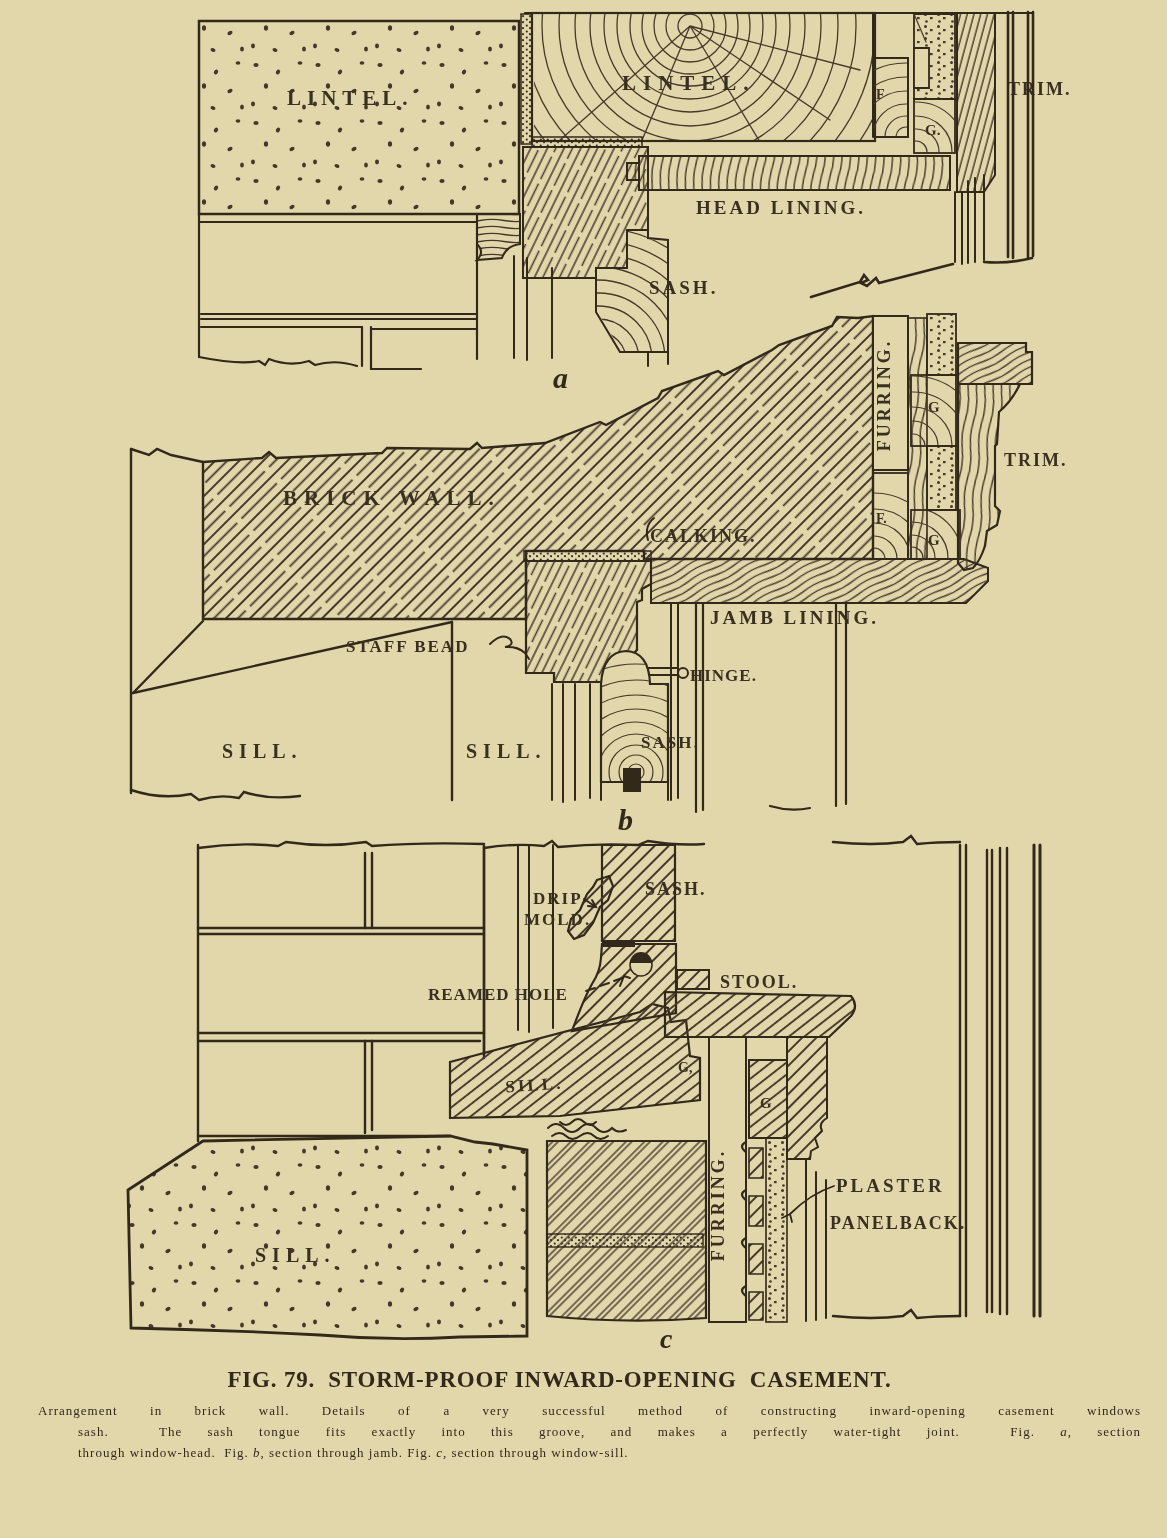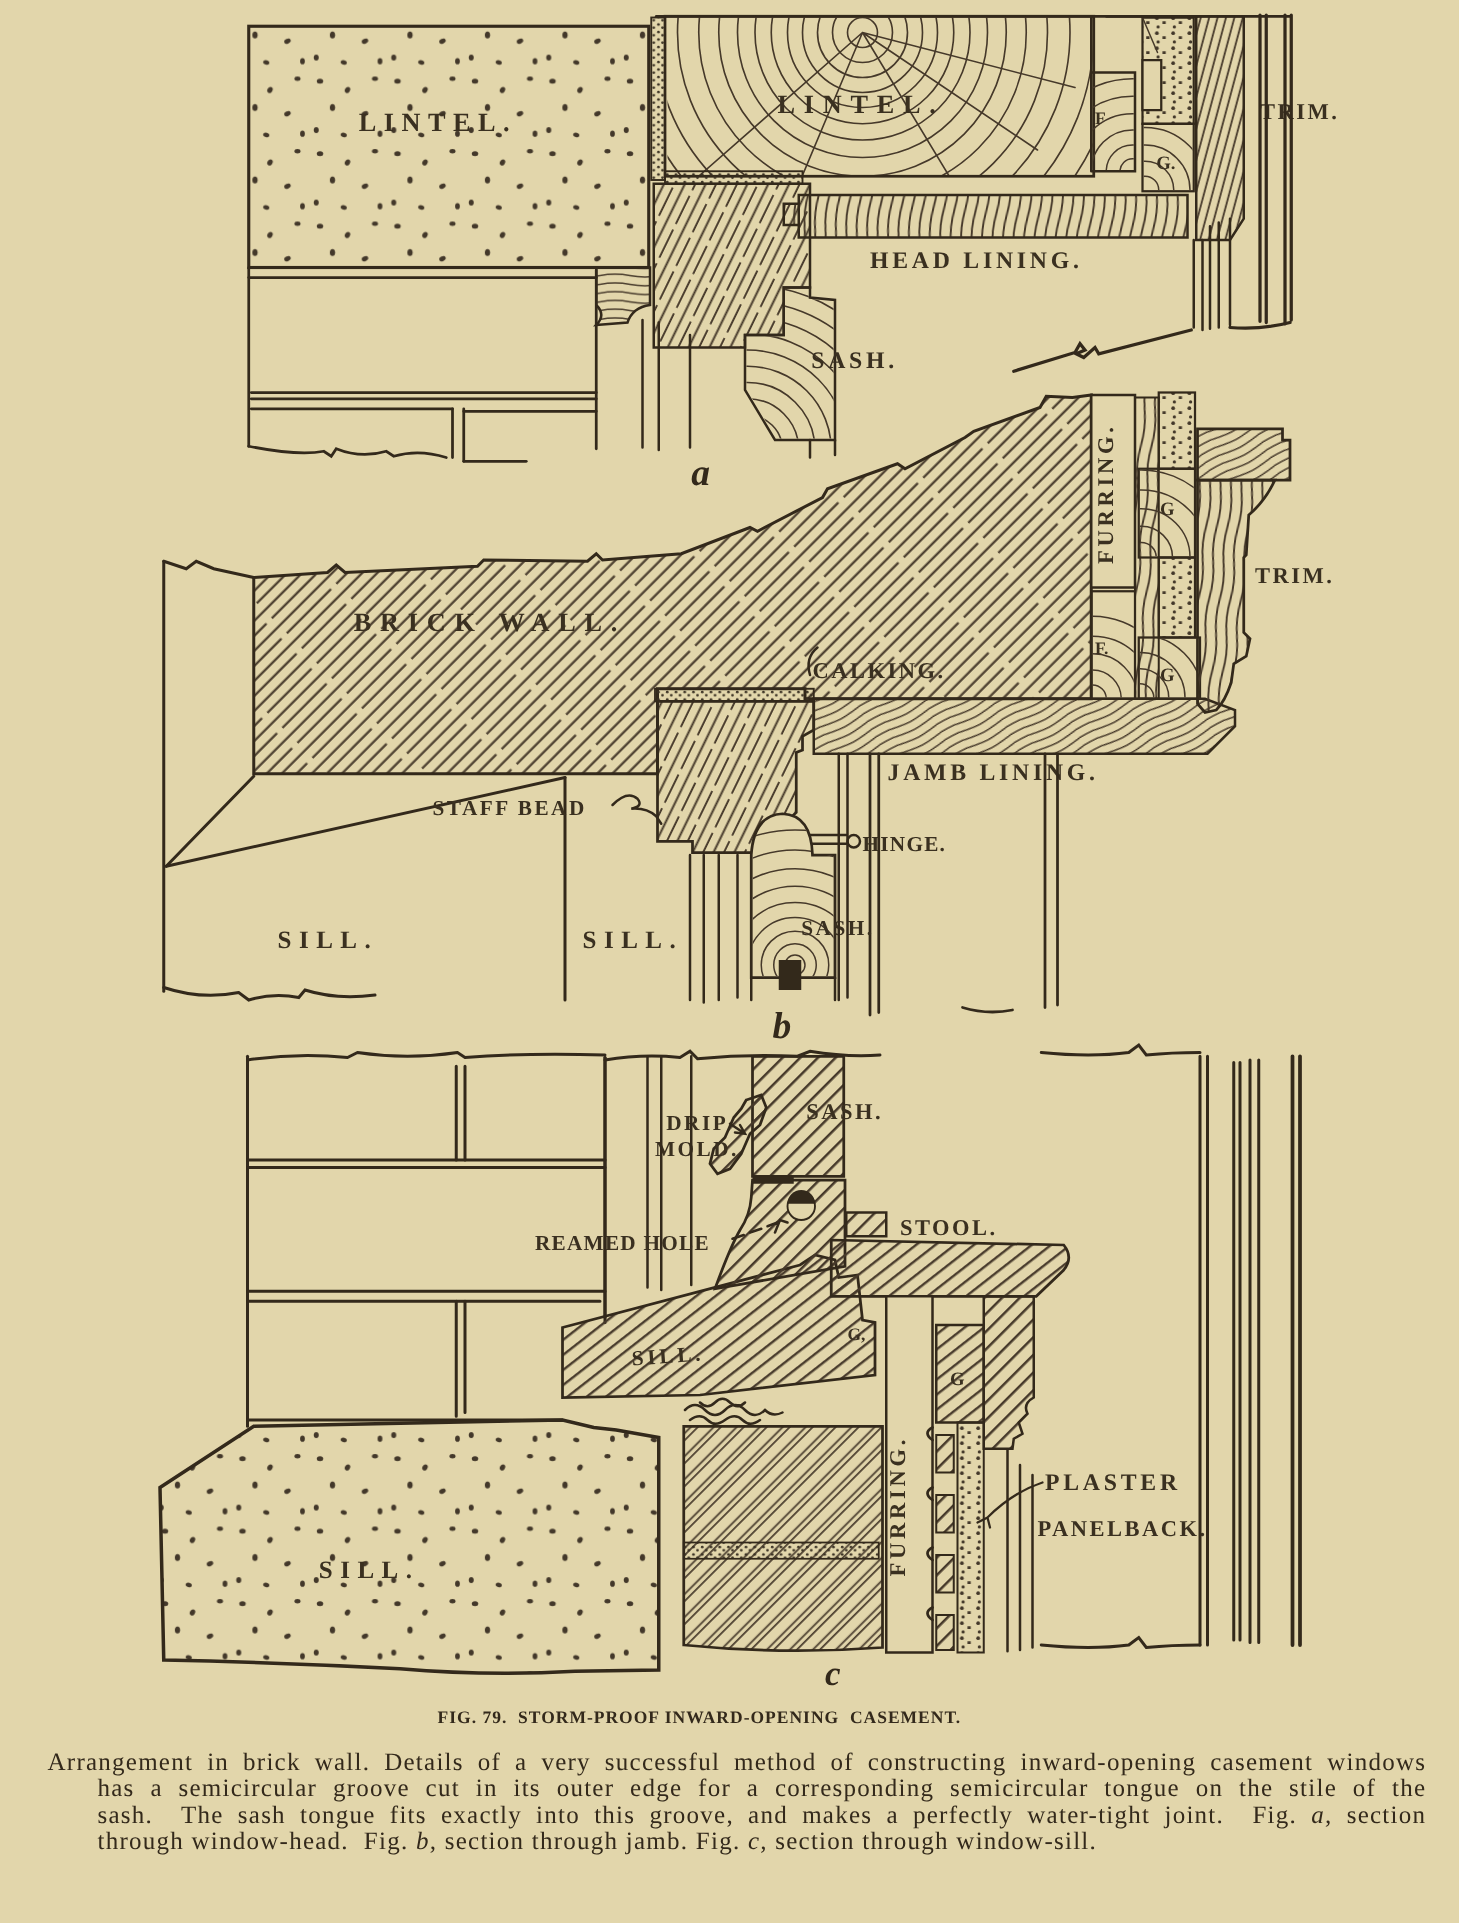--- a/index.html
+++ b/index.html
@@ -1,19 +1,19 @@
 <!DOCTYPE html>
 <html><head>
 <meta charset="utf-8">
 <style>
   html,body{margin:0;padding:0;}
   body{width:1167px;height:1538px;background:#e2d6ab;font-family:"Liberation Serif",serif;overflow:hidden;}
   .lbl{font-family:"Liberation Serif",serif;font-weight:bold;fill:#3a3020;}
-  #cap{position:absolute;left:0;top:1367px;width:1119px;text-align:center;font-weight:bold;font-size:14px;color:#33291b;letter-spacing:0.8px;}
-  #para{position:absolute;left:38px;top:1400px;width:1103px;font-size:20px;color:#33291b;line-height:21px;letter-spacing:1px;}
+  #cap{position:absolute;left:0;top:1367px;width:1119px;text-align:center;font-weight:bold;font-size:23px;color:#33291b;letter-spacing:0.8px;}
+  #para{position:absolute;left:38px;top:1400px;width:1103px;font-size:13px;color:#33291b;line-height:21px;letter-spacing:1px;}
   #para .j{text-align:justify;text-align-last:justify;padding-left:40px;}
   #para .f{padding-left:0;}
   #para .l{text-align:right;text-align-last:left;}
 </style>
 </head>
 <body>
 <svg width="1167" height="1538" viewBox="0 0 1167 1538" xmlns="http://www.w3.org/2000/svg" style="position:absolute;left:0;top:0">
 <defs>
 
   <pattern id="wv" width="48" height="7" patternUnits="userSpaceOnUse">
@@ -467,16 +467,15 @@
 </g>
 
 <text x="660" y="1348" font-size="28" font-style="italic" font-weight="bold" fill="#33291b" font-family="Liberation Serif">c</text>
 </g>
 </svg>
 
 <div id="cap">FIG. 79.&nbsp;&nbsp;STORM-PROOF INWARD-OPENING&nbsp; CASEMENT.</div>
 
 <div id="para">
 <div class="j f">Arrangement in brick wall. Details of a very successful method of constructing inward-opening casement windows</div>
-<div class="j">has a semicircular groove cut in its outer edge for a corresponding semicircular tongue on the stile of the</div>
 <div class="j">sash.&nbsp; The sash tongue fits exactly into this groove, and makes a perfectly water-tight joint.&nbsp; Fig. <i>a,</i> section</div>
 <div class="j l">through window-head.&nbsp; Fig. <i>b,</i> section through jamb. Fig. <i>c,</i> section through window-sill.</div>
 </div>
 
 </body></html>

